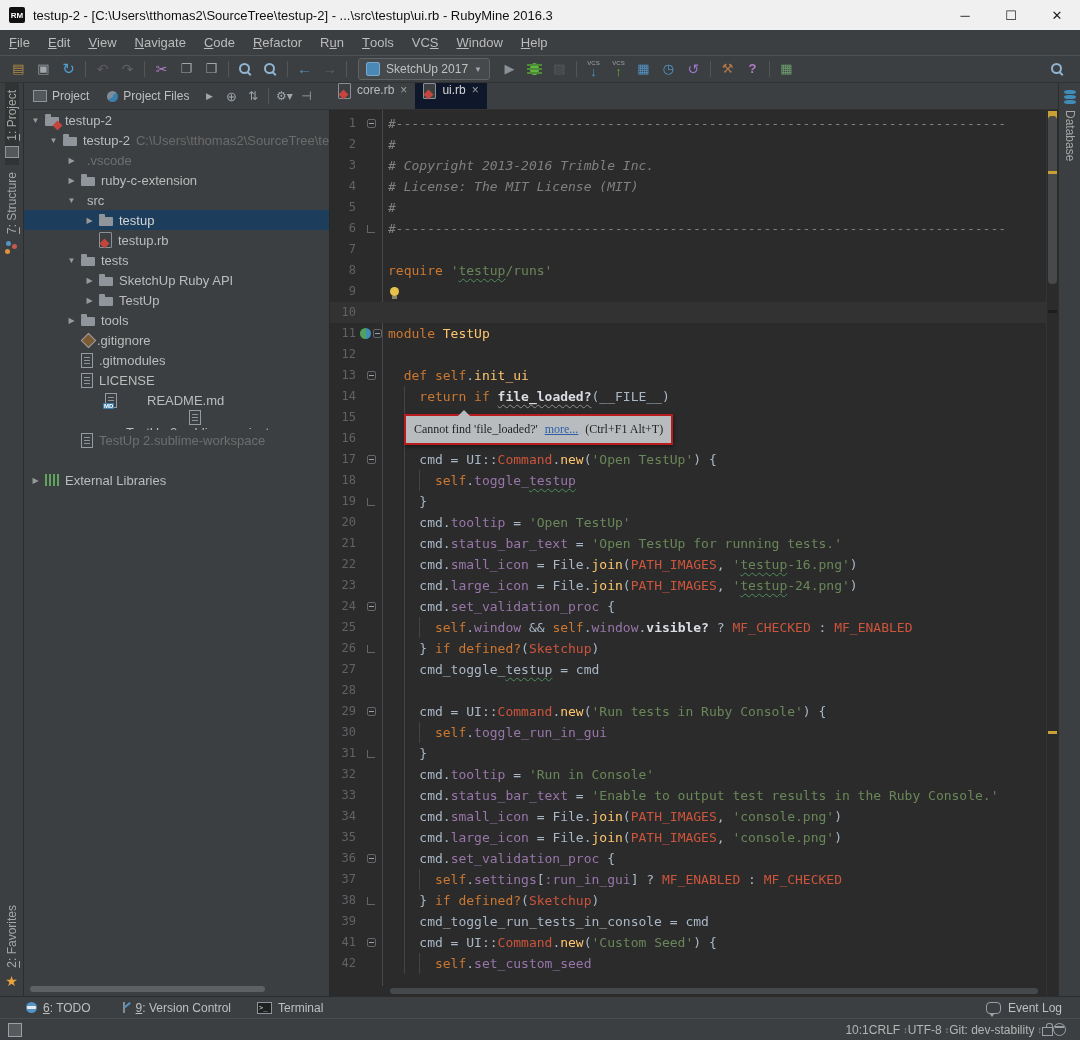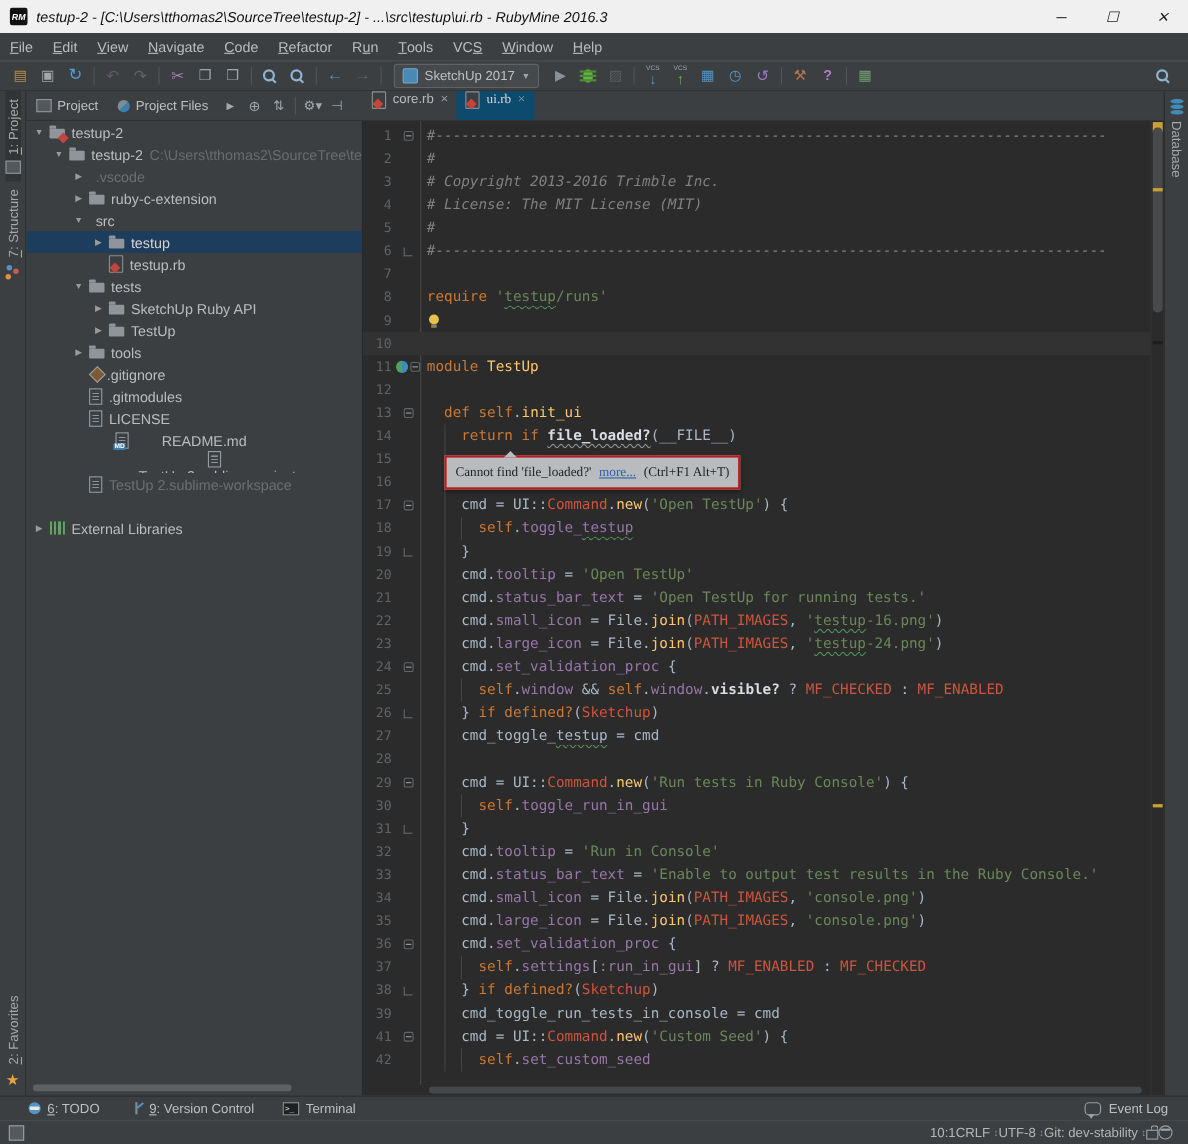--- a/index.html
+++ b/index.html
@@ -1,20 +1,20 @@
 <!DOCTYPE html>
 <html style="--k: #cc7832; --s: #6a8759; --c: #808080; --m: #ffc66d; --v: #9876aa; --r: #cc553c; --d: #a9b7c6; --b: #dadde3; --sqg: #4e8f5b; --sqw: #909090;"><head>
 <meta charset="utf-8">
 <style>
   html,body{margin:0;padding:0;background:#1e1e1e;}
   #win{position:relative;width:1080px;height:1040px;background:#3c3f41;outline:1px solid #777;
        font-family:"Liberation Sans",sans-serif;overflow:hidden;user-select:none;}
   
   #titlebar{position:absolute;left:0;top:0;width:1080px;height:30px;background:#f0f0f0;color:#111;
-            display:flex;align-items:center;font-size:13px;font-style:italic;}
+            display:flex;align-items:center;font-size:13px;}
   #appicon{width:16px;height:16px;background:#111;color:#fff;font-size:8px;font-weight:bold;
            display:flex;align-items:center;justify-content:center;margin:0 8px 0 9px;border-radius:2px;}
   #wctrls{margin-left:auto;display:flex;height:100%;}
   .wbtn{width:46px;height:100%;display:flex;align-items:center;justify-content:center;font-size:13px;color:#222;}
   
   #menubar{position:absolute;left:0;top:30px;width:1080px;height:25px;background:#3c3f41;color:#bbbbbb;
            display:flex;align-items:center;font-size:13px;border-bottom:1px solid #515151;}
   .menuitem{padding:0 9px;height:100%;display:flex;align-items:center;}
   .mn-u{text-decoration:underline;}
   
@@ -39,21 +39,21 @@
                box-shadow:0 -4px 0 #4c8c34,0 4px 0 #4c8c34;}
   
   #tabrow{position:absolute;left:24px;top:83px;width:1034px;height:27px;background:#3c3f41;display:flex;
           align-items:stretch;border-bottom:1px solid #323232;box-sizing:border-box;}
   #panelhdr{width:306px;display:flex;align-items:center;flex:none;}
   .ptab{display:flex;align-items:center;gap:5px;padding:0 9px;height:100%;color:#bfbfbf;font-size:12px;}
   .projtabico{width:12px;height:10px;border:1px solid #8f959b;background:#54585b;}
   .pieico{width:11px;height:11px;border-radius:50%;background:linear-gradient(135deg,#7f8b96 50%,#3a7fae 50%);}
   .phicon{width:22px;height:100%;display:flex;align-items:center;justify-content:center;color:#9fa6ac;font-size:12px;}
   .etab{display:flex;gap:6px;padding:0 8px;color:#bbbbbb;font-size:12px;background:#3c3f41;}
-  .etab.active{background:#0c4a6e;color:#d6d6d6;font-family:Liberation Serif, serif;}
+  .etab.active{background:#0f172a;color:#d6d6d6;}
   .etclose{color:#9aa0a6;font-size:12px;}
   .rbfile{width:11px;height:14px;border:1px solid #8a9096;border-radius:1px;position:relative;background:#3c3f41;flex:none;}
   .rbfile::after{content:"";position:absolute;left:1px;bottom:0px;width:7px;height:7px;background:#c4453d;transform:rotate(45deg);}
   
   #leftstripe{position:absolute;left:0;top:83px;width:24px;height:913px;background:#3c3f41;border-right:1px solid #2d2d2d;
               display:flex;flex-direction:column;align-items:center;box-sizing:border-box;}
   #rightstripe{position:absolute;left:1058px;top:83px;width:22px;height:913px;background:#3c3f41;border-left:1px solid #2d2d2d;
                display:flex;flex-direction:column;align-items:center;box-sizing:border-box;}
   .vtab{display:flex;flex-direction:column;align-items:center;padding:7px 0;gap:5px;color:#a7a7a7;font-size:12px;}
   .vtab.active{background:#313435;}

